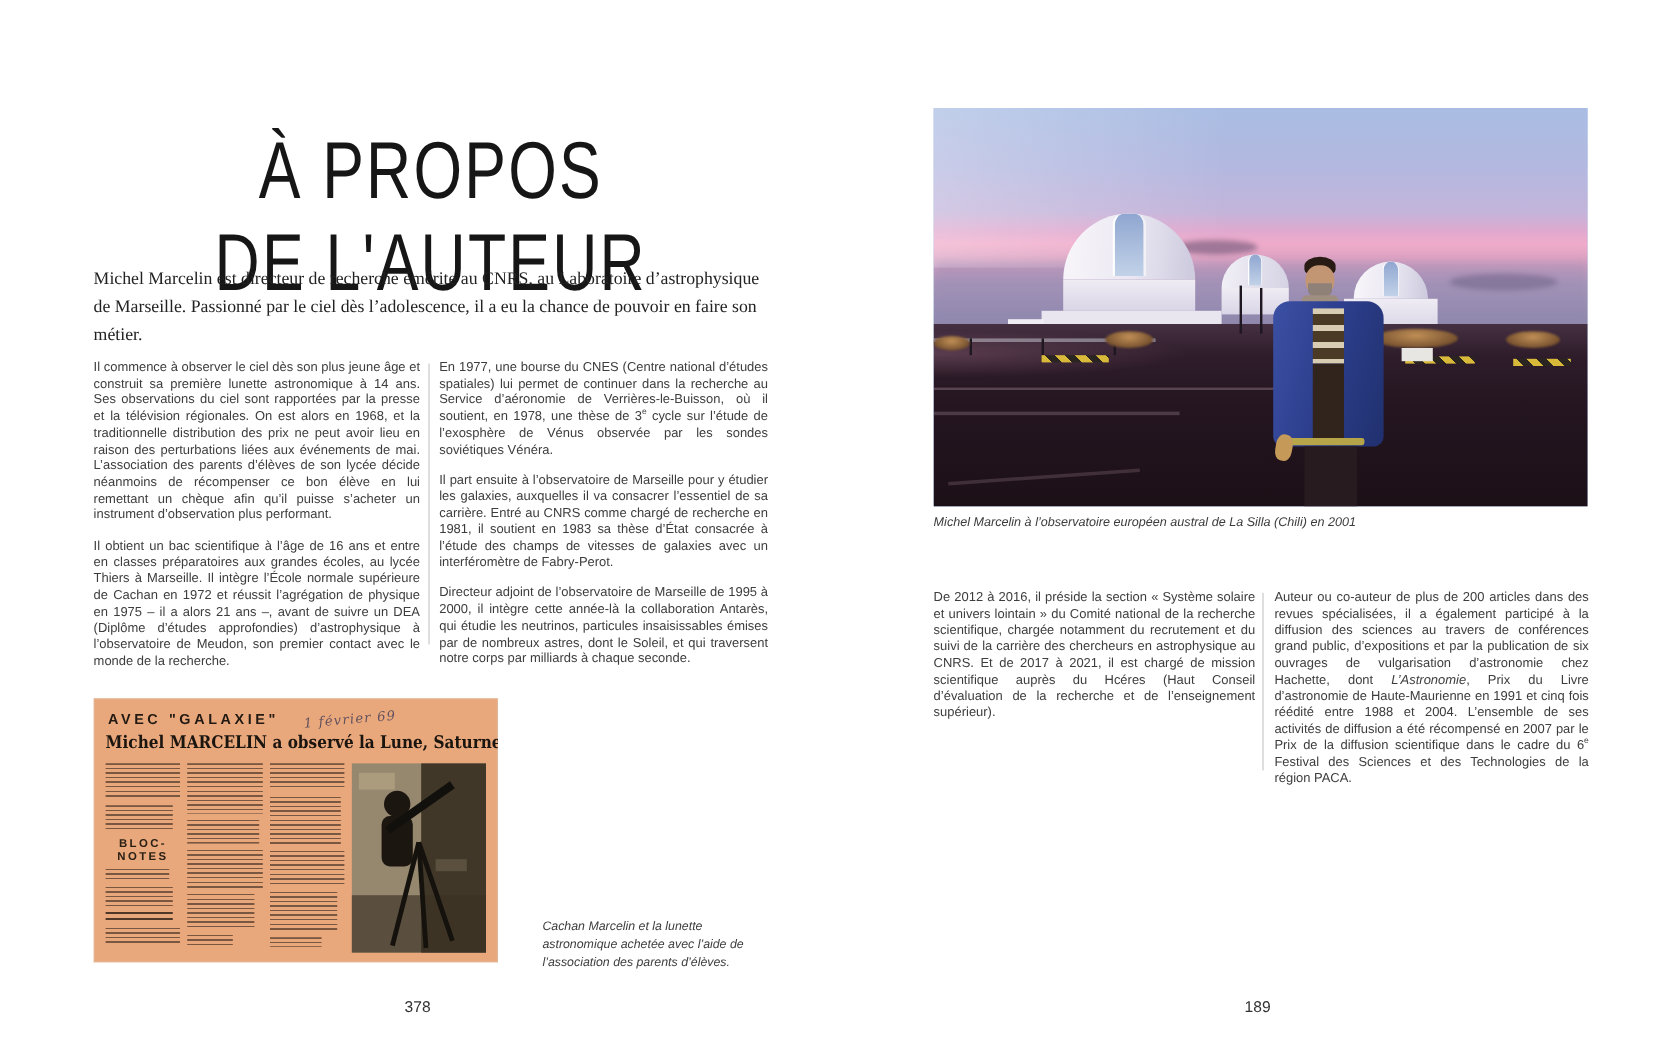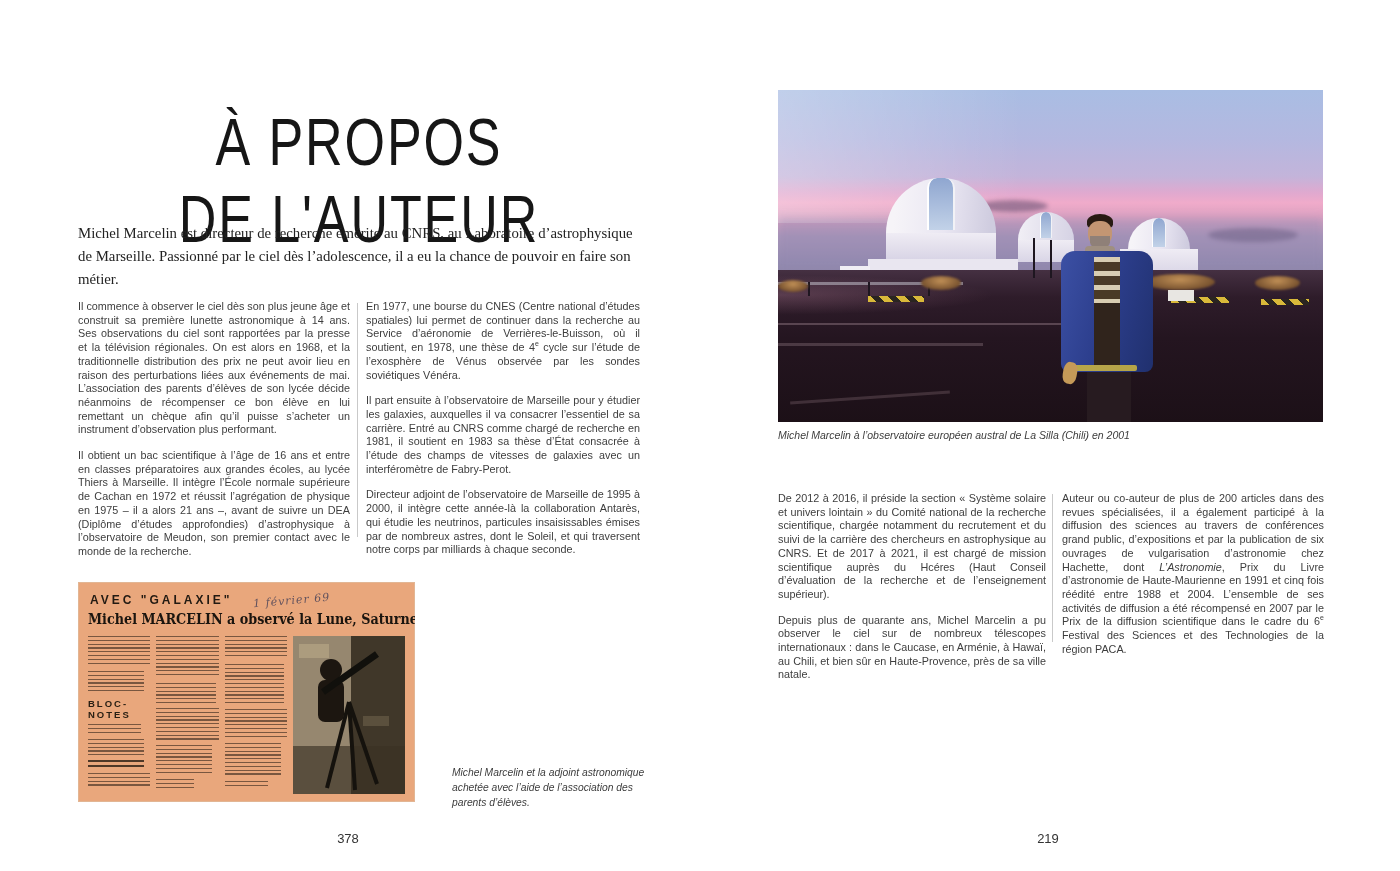--- a/index.html
+++ b/index.html
@@ -38,21 +38,21 @@
       transform:scaleX(.88);transform-origin:0 50%;}
   .clip-body{position:absolute;left:10px;top:54px;width:317px;height:158px;display:flex;gap:6px;}
   .clip-col{flex:1;display:flex;flex-direction:column;}
   .nl{background:repeating-linear-gradient(180deg,rgba(52,37,26,.62) 0px,rgba(52,37,26,.62) 1.2px,
       rgba(0,0,0,0) 1.2px,rgba(0,0,0,0) 3.8px);margin-bottom:5px;}
   .nl.dark{background:repeating-linear-gradient(180deg,rgba(40,28,18,.8) 0px,rgba(40,28,18,.8) 2px,
       rgba(0,0,0,0) 2px,rgba(0,0,0,0) 5px);}
   .w95{width:95%;} .w90{width:90%;} .w85{width:85%;} .w70{width:70%;} .w60{width:60%;}
   .h8{height:8px;} .h10{height:10px;} .h14{height:14px;} .h16{height:16px;} .h20{height:20px;}
   .h24{height:24px;} .h30{height:30px;} .h34{height:34px;} .h40{height:40px;} .h44{height:44px;}
-  .clip-bloc{font-weight:bold;font-size:9.5px;letter-spacing:2px;color:#2a2014;margin:2px 0 4px 0;}
+  .clip-bloc{font-weight:bold;font-size:9.5px;letter-spacing:2px;color:#2a2014;margin:2px 0 4px 0;text-align:center;}
   .clip-photo{width:112px;height:158px;flex:none;}
   .clip-caption{position:absolute;left:452px;top:766px;width:195px;
       font-style:italic;font-size:10.3px;line-height:1.45;color:#3c3c3c;}
 
   
   .photo{position:absolute;left:78px;top:90px;width:545px;height:332px;overflow:hidden;background:#a9bde3;}
   .sky{position:absolute;left:0;top:0;width:100%;height:100%;
       background:linear-gradient(180deg,#a9bde3 0%,#b4b8e0 15%,#c3b4da 26%,#e0a9cf 31%,#f0abca 34%,
       #dda2c2 38%,#ab97bb 44%,#938bb0 52%,#867f9f 60%,#7d7694 70%,#746d88 80%);}
   .sky-light{position:absolute;left:0;top:0;width:45%;height:40%;
@@ -115,21 +115,21 @@
     <div class="intro">Michel Marcelin est directeur de recherche émérite au CNRS, au Laboratoire d’astrophysique de Marseille. Passionné par le ciel dès l’adolescence, il a eu la chance de pouvoir en faire son métier.</div>
 
     <div class="bodycol colL">
       <p>Il commence à observer le ciel dès son plus jeune âge et construit sa première lunette astronomique à 14 ans. Ses observations du ciel sont rapportées par la presse et la télévision régionales. On est alors en 1968, et la traditionnelle distribution des prix ne peut avoir lieu en raison des perturbations liées aux événements de mai. L’association des parents d’élèves de son lycée décide néanmoins de récompenser ce bon élève en lui remettant un chèque afin qu’il puisse s’acheter un instrument d’observation plus performant.</p>
       <p>Il obtient un bac scientifique à l’âge de 16 ans et entre en classes préparatoires aux grandes écoles, au lycée Thiers à Marseille. Il intègre l’École normale supérieure de Cachan en 1972 et réussit l’agrégation de physique en 1975 – il a alors 21 ans –, avant de suivre un DEA (Diplôme d’études approfondies) d’astrophysique à l’observatoire de Meudon, son premier contact avec le monde de la recherche.</p>
     </div>
 
     <div class="vdiv vdiv-left"></div>
 
     <div class="bodycol colR">
-      <p><span>En 1977, une bourse du CNES (Centre national d’études spatiales) lui permet de continuer dans la recherche au Service d’aéronomie de Verrières-le-Buisson, où il soutient, en 1978, une thèse de 4</span><sup>e</sup><span> cycle sur l’étude de l’exosphère de Vénus observée par les sondes soviétiques Vénéra.</span></p>
+      <p><span>En 1977, une bourse du CNES (Centre national d’études spatiales) lui permet de continuer dans la recherche au Service d’aéronomie de Verrières-le-Buisson, où il soutient, en 1978, une thèse de 3</span><sup>e</sup><span> cycle sur l’étude de l’exosphère de Vénus observée par les sondes soviétiques Vénéra.</span></p>
       <p>Il part ensuite à l’observatoire de Marseille pour y étudier les galaxies, auxquelles il va consacrer l’essentiel de sa carrière. Entré au CNRS comme chargé de recherche en 1981, il soutient en 1983 sa thèse d’État consacrée à l’étude des champs de vitesses de galaxies avec un interféromètre de Fabry-Perot.</p>
       <p>Directeur adjoint de l’observatoire de Marseille de 1995 à 2000, il intègre cette année-là la collaboration Antarès, qui étudie les neutrinos, particules insaisissables émises par de nombreux astres, dont le Soleil, et qui traversent notre corps par milliards à chaque seconde.</p>
     </div>
 
     <div class="clipping">
       <div class="clip-head">
         <span class="clip-kicker">AVEC "GALAXIE"</span>
         <span class="clip-note">1 février 69</span>
       </div>
       <div class="clip-headline">Michel MARCELIN a observé la Lune, Saturne et Vénus</div>
@@ -168,21 +168,21 @@
             <line x1="56" y1="66" x2="34" y2="152" stroke="#15120d" stroke-width="4"></line>
             <line x1="56" y1="66" x2="62" y2="154" stroke="#15120d" stroke-width="4"></line>
             <line x1="56" y1="66" x2="84" y2="148" stroke="#15120d" stroke-width="4"></line>
             <rect x="6" y="8" width="30" height="14" fill="#d8c49a" opacity="0.35"></rect>
             <rect x="70" y="80" width="26" height="10" fill="#d8c49a" opacity="0.18"></rect>
           </svg>
         </div>
       </div>
     </div>
 
-    <div class="clip-caption">Michel Marcelin et la adjoint astronomique achetée avec l’aide de l’association des parents d’élèves.</div>
+    <div class="clip-caption">Cachan Marcelin et la lunette astronomique achetée avec l’aide de l’association des parents d’élèves.</div>
 
     <div class="folio folio-left">378</div>
   </section>
 
   <section class="page page-right">
 
     <div class="photo">
       <div class="sky"></div>
       <div class="sky-light"></div>
       <div class="mtn mtn1"></div>
@@ -245,25 +245,24 @@
         <div class="hem"></div>
         <div class="bag"></div>
         <div class="pants"></div>
       </div>
     </div>
 
     <div class="photo-caption">Michel Marcelin à l’observatoire européen austral de La Silla (Chili) en 2001</div>
 
     <div class="bodycol colL2">
       <p>De 2012 à 2016, il préside la section « Système solaire et univers lointain » du Comité national de la recherche scientifique, chargée notamment du recrutement et du suivi de la carrière des chercheurs en astrophysique au CNRS. Et de 2017 à 2021, il est chargé de mission scientifique auprès du Hcéres (Haut Conseil d’évaluation de la recherche et de l’enseignement supérieur).</p>
-      <p>Depuis plus de quarante ans, Michel Marcelin a pu observer le ciel sur de nombreux télescopes internationaux : dans le Caucase, en Arménie, à Hawaï, au Chili, et bien sûr en Haute-Provence, près de sa ville natale.</p>
     </div>
 
     <div class="vdiv vdiv-right"></div>
 
     <div class="bodycol colR2">
       <p><span>Auteur ou co-auteur de plus de 200 articles dans des revues spécialisées, il a également participé à la diffusion des sciences au travers de conférences grand public, d’expositions et par la publication de six ouvrages de vulgarisation d’astronomie chez Hachette, dont </span><span class="ital">L’Astronomie</span><span>, Prix du Livre d’astronomie de Haute-Maurienne en 1991 et cinq fois réédité entre 1988 et 2004. L’ensemble de ses activités de diffusion a été récompensé en 2007 par le Prix de la diffusion scientifique dans le cadre du 6</span><sup>e</sup><span> Festival des Sciences et des Technologies de la région PACA.</span></p>
     </div>
 
-    <div class="folio folio-right">219</div>
+    <div class="folio folio-right">189</div>
   </section>
 
 </div>
 
 </body></html>

